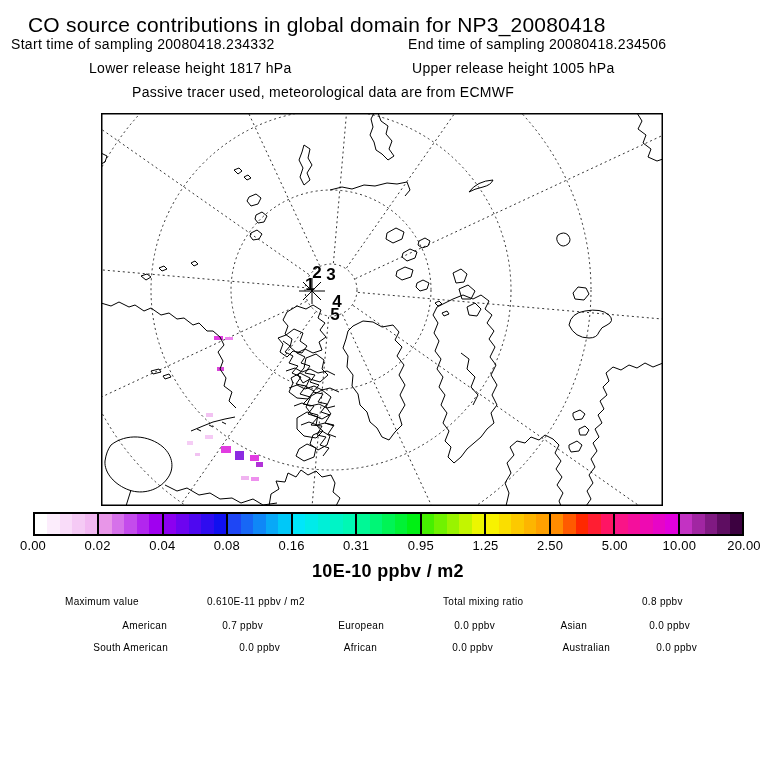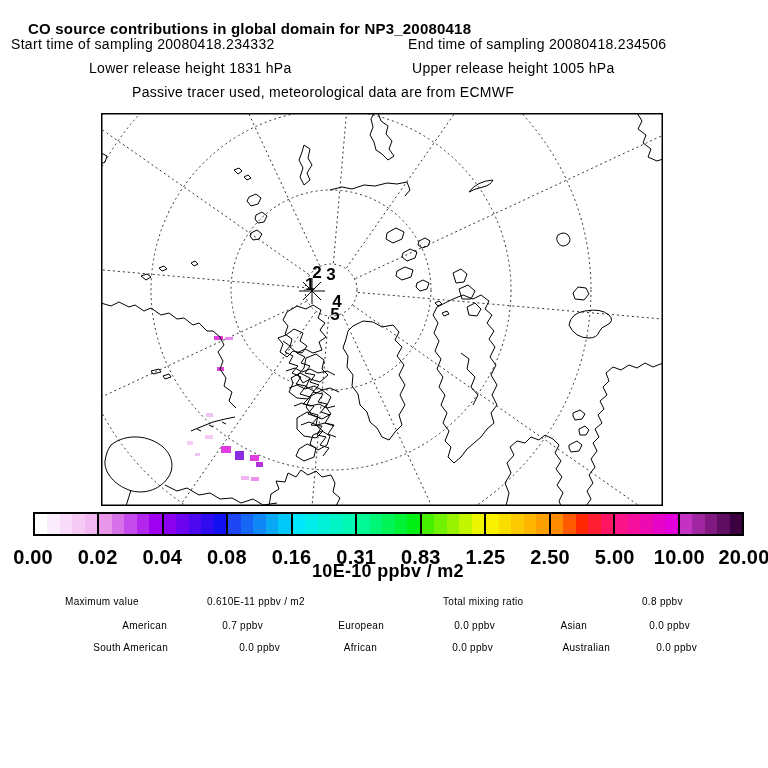--- a/index.html
+++ b/index.html
@@ -3,55 +3,55 @@
 <meta charset="utf-8">
 <style>
   html,body{margin:0;padding:0;}
   body{
     width:768px;height:768px;position:relative;overflow:hidden;
     background:#ffffff;color:#000;
     font-family:"Liberation Sans","DejaVu Sans",sans-serif;
   }
   .abs{position:absolute;white-space:nowrap;}
   
-  #title{left:28px;top:20px;font-size:15px;font-weight:700;letter-spacing:.2px;}
+  #title{left:28px;top:13px;font-size:21px;font-weight:400;letter-spacing:.2px;}
   .hline{font-size:14px;letter-spacing:.3px;}
   #l2a{left:11px;top:36px;} #l2b{left:408px;top:36px;}
   #l3a{left:89px;top:60px;} #l3b{left:412px;top:60px;}
   #l4 {left:132px;top:84px;}
   
   #map-panel{left:101px;top:113px;width:562px;height:393px;}
   
   #cbar{left:33px;top:512px;width:711px;height:24px;border:2px solid #000;
         box-sizing:border-box;display:flex;background:#fff;}
   .cb-seg{flex:1 1 0;border-right:2px solid #000;}
   .cb-seg:last-child{border-right:none;}
   #cticks{left:33px;top:538px;width:711px;height:20px;}
-  .ctick{position:absolute;top:8px;transform:translateX(-50%);
-         font-weight:700;font-size:20px;letter-spacing:.2px;white-space:nowrap;}
+  .ctick{position:absolute;top:0;transform:translateX(-50%);
+         font-weight:400;font-size:13px;letter-spacing:.2px;white-space:nowrap;}
   #cunit{left:0;top:561px;width:768px;text-align:center;
          font-weight:700;font-size:18px;letter-spacing:.3px;transform:translateX(4px);}
   
   .stat{font-size:10px;letter-spacing:.3px;}
   #stA1{left:65px;top:596px;} #stA2{left:207px;top:596px;}
   #stA3{left:443px;top:596px;} #stA4{left:642px;top:596px;}
   .rB{top:620px;margin-left:28px;} .rC{top:642px;}
   #rb0{right:601px;} #rb1{right:505px;} #rb2{right:384px;}
   #rb3{right:273px;} #rb4{right:181px;} #rb5{right:78px;}
   #rc0{right:600px;} #rc1{right:488px;} #rc2{right:391px;text-align:center;}
   #rc3{right:275px;} #rc4{right:158px;} #rc5{right:71px;}
   svg text{font-family:"Liberation Sans","DejaVu Sans",sans-serif;}
 </style>
 </head>
 <body>
 
 <div class="abs" id="title">CO  source contributions in global domain for NP3_20080418</div>
 <div class="abs hline" id="l2a">Start time of sampling 20080418.234332</div>
 <div class="abs hline" id="l2b">End time of sampling 20080418.234506</div>
-<div class="abs hline" id="l3a">Lower release height 1831 hPa</div>
+<div class="abs hline" id="l3a">Lower release height 1817 hPa</div>
 <div class="abs hline" id="l3b">Upper release height 1005 hPa</div>
 <div class="abs hline" id="l4">Passive tracer used, meteorological data are from ECMWF</div>
 
 <div class="abs" id="map-panel">
 <svg width="562" height="393" viewBox="0 0 562 393">
 
   <g stroke="#000" stroke-width="0.8" fill="none" stroke-dasharray="2 3">
     <circle cx="230" cy="177" r="26"></circle>
     <circle cx="230" cy="177" r="100"></circle>
     <circle cx="230" cy="177" r="180"></circle>
@@ -167,21 +167,21 @@
     <div class="cb-seg" style="background: linear-gradient(90deg, rgb(250, 20, 135) 0%, rgb(250, 20, 135) 20%, rgb(244, 15, 156) 20%, rgb(244, 15, 156) 40%, rgb(238, 10, 178) 40%, rgb(238, 10, 178) 60%, rgb(231, 5, 199) 60%, rgb(231, 5, 199) 80%, rgb(225, 0, 220) 80%, rgb(225, 0, 220) 100%);"></div>
     <div class="cb-seg" style="background: linear-gradient(90deg, rgb(195, 50, 195) 0%, rgb(195, 50, 195) 20%, rgb(161, 38, 162) 20%, rgb(161, 38, 162) 40%, rgb(128, 26, 130) 40%, rgb(128, 26, 130) 60%, rgb(94, 13, 97) 60%, rgb(94, 13, 97) 80%, rgb(60, 1, 64) 80%, rgb(60, 1, 64) 100%);"></div>
   </div>
 <div class="abs" id="cticks">
     <span class="ctick" style="left: 0px;">0.00</span>
     <span class="ctick" style="left: 64.6364px;">0.02</span>
     <span class="ctick" style="left: 129.273px;">0.04</span>
     <span class="ctick" style="left: 193.909px;">0.08</span>
     <span class="ctick" style="left: 258.545px;">0.16</span>
     <span class="ctick" style="left: 323.182px; text-align: center;">0.31</span>
-    <span class="ctick" style="left: 387.818px;">0.83</span>
+    <span class="ctick" style="left: 387.818px;">0.95</span>
     <span class="ctick" style="left: 452.455px;">1.25</span>
     <span class="ctick" style="left: 517.091px;">2.50</span>
     <span class="ctick" style="left: 581.727px;">5.00</span>
     <span class="ctick" style="left: 646.364px;">10.00</span>
     <span class="ctick" style="left: 711px;">20.00</span>
   </div>
 <div class="abs" id="cunit">10E-10 ppbv / m2</div>
 
 <div class="abs stat" id="stA1">Maximum value</div>
 <div class="abs stat" id="stA2">0.610E-11 ppbv / m2</div>

